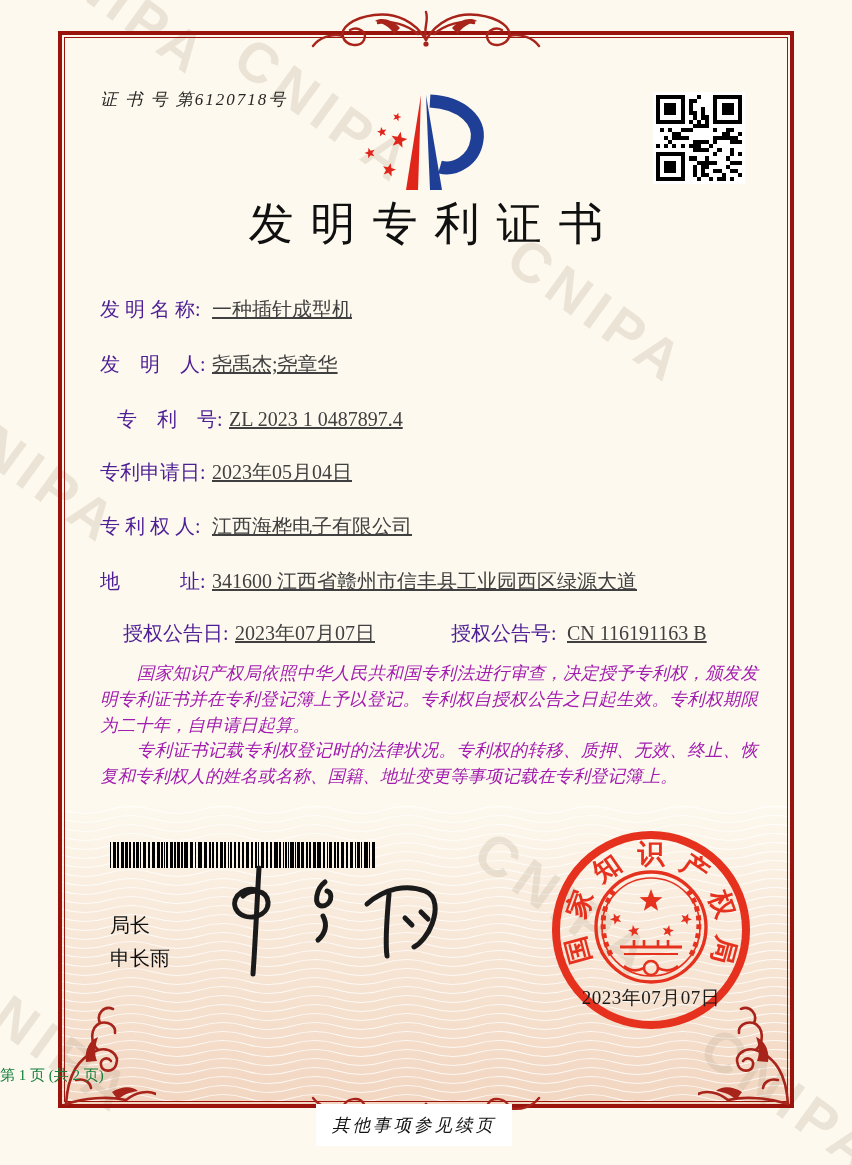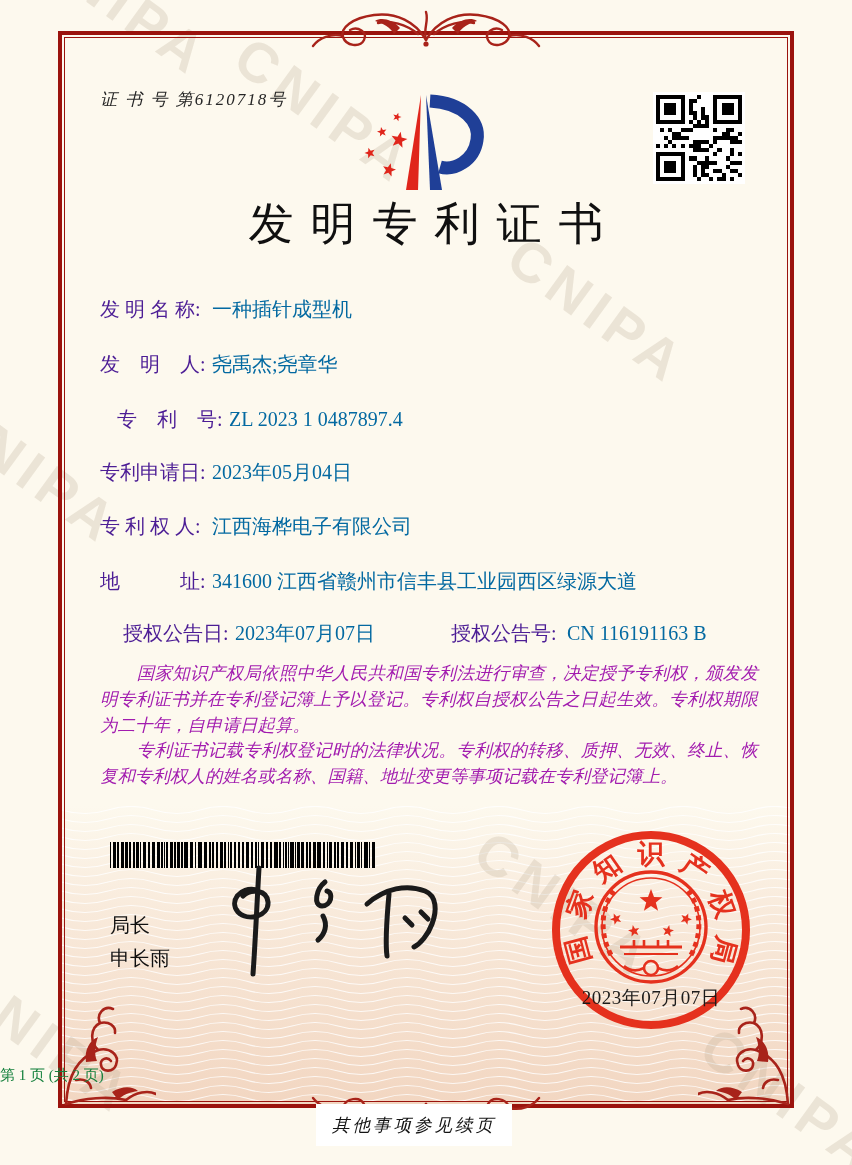--- a/index.html
+++ b/index.html
@@ -46,21 +46,21 @@
     position:absolute; left:653px; top:92px; width:92px; height:92px;
     background:#ffffff; z-index:10; padding:3px; box-sizing:border-box;
   }
   .doc-title{
     position:absolute; left:0; top:194px; width:852px; text-align:center; z-index:10;
     font-size:45px; font-weight:400; letter-spacing:17px; text-indent:17px; color:#101010;
   }
   
   .field-row{position:absolute; left:100px; z-index:10; font-size:20px; white-space:nowrap;}
   .field-label{display:inline-block; width:112px; color:#4c1d95;}
-  .field-value{color:#0369a1;}
+  .field-value{color:#404040;text-decoration:underline;}
   .grant-pair2{position:absolute; left:328px; top:0;}
   .grant-pair2 .field-label{width:116px;}
   
   .law-par{
     position:absolute; left:100px; width:658px; z-index:10;
     font-size:17.5px; line-height:26px; font-style:italic; color:#a21caf;
     text-align:justify; text-indent:2.1em;
   }
   
   .barcode{position:absolute; left:110px; top:842px; z-index:10;}

